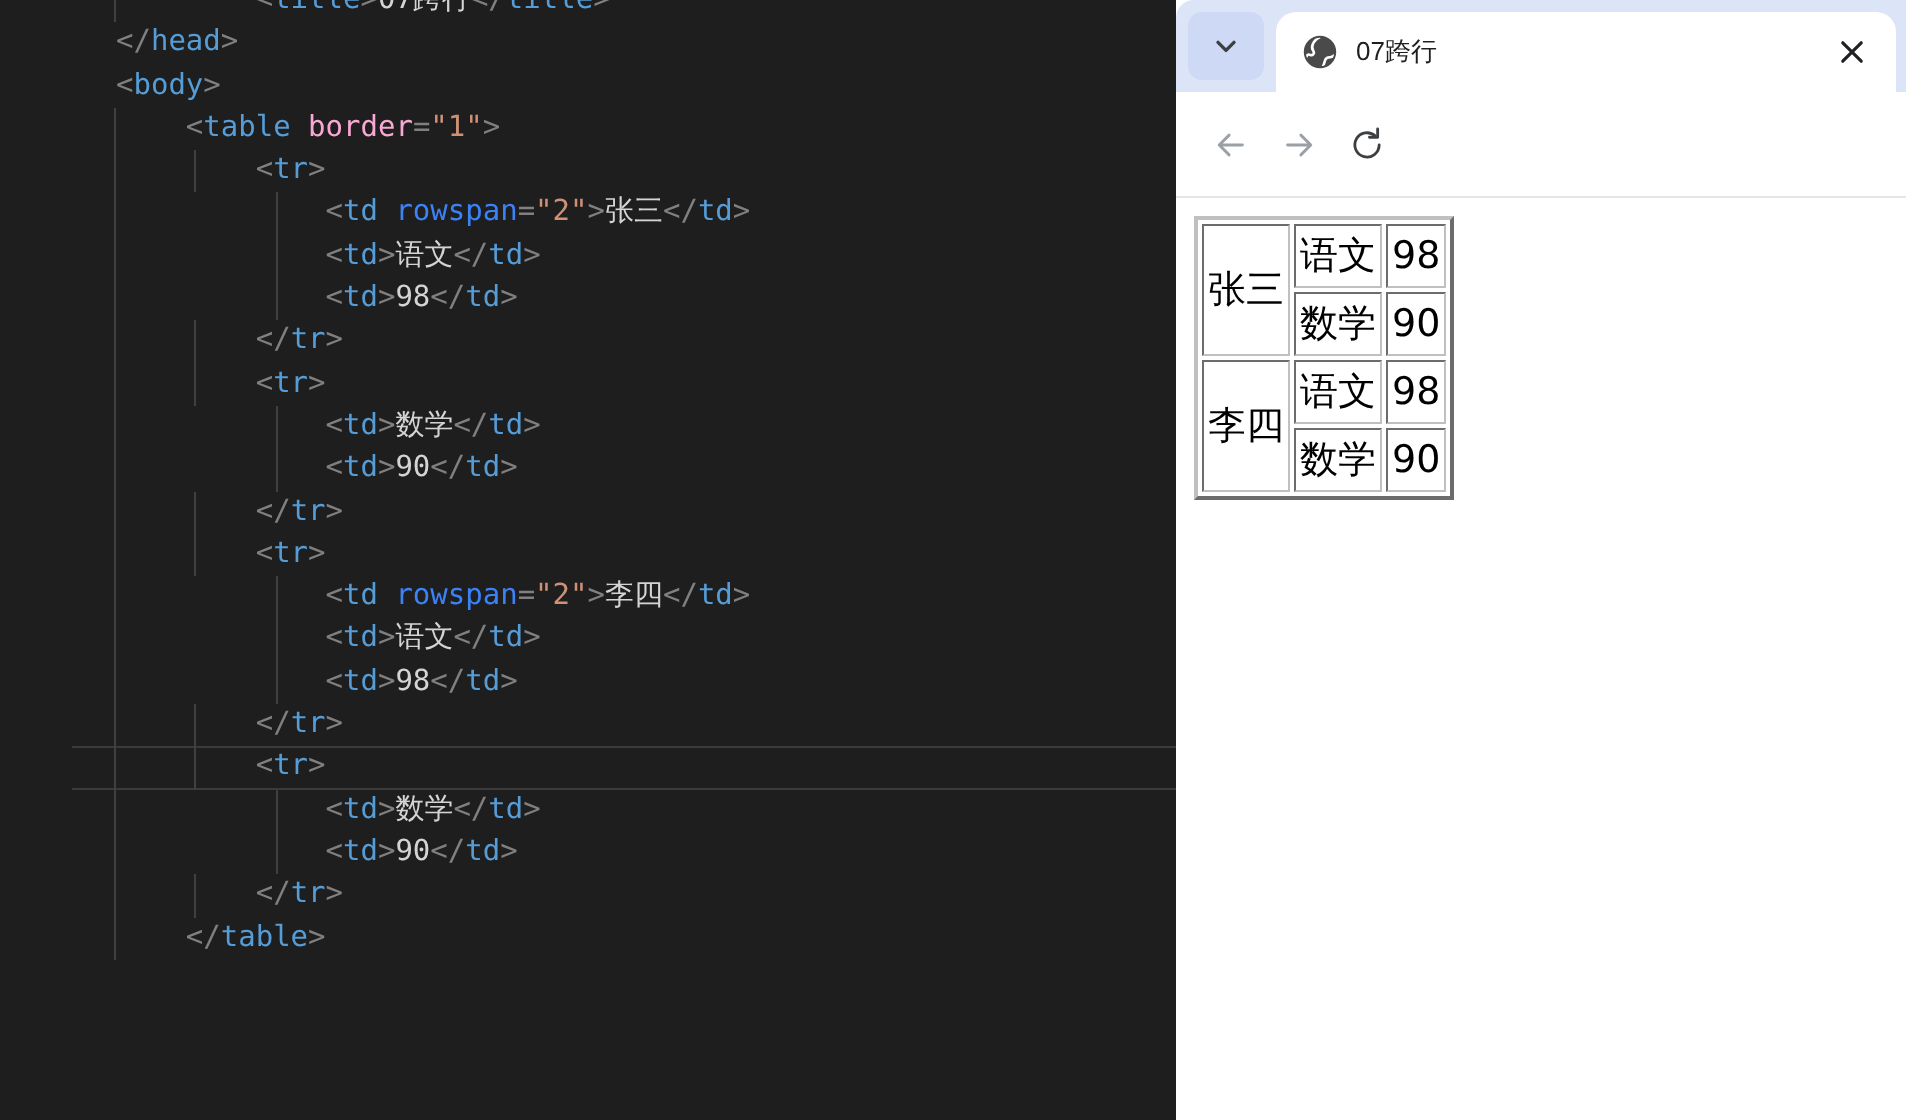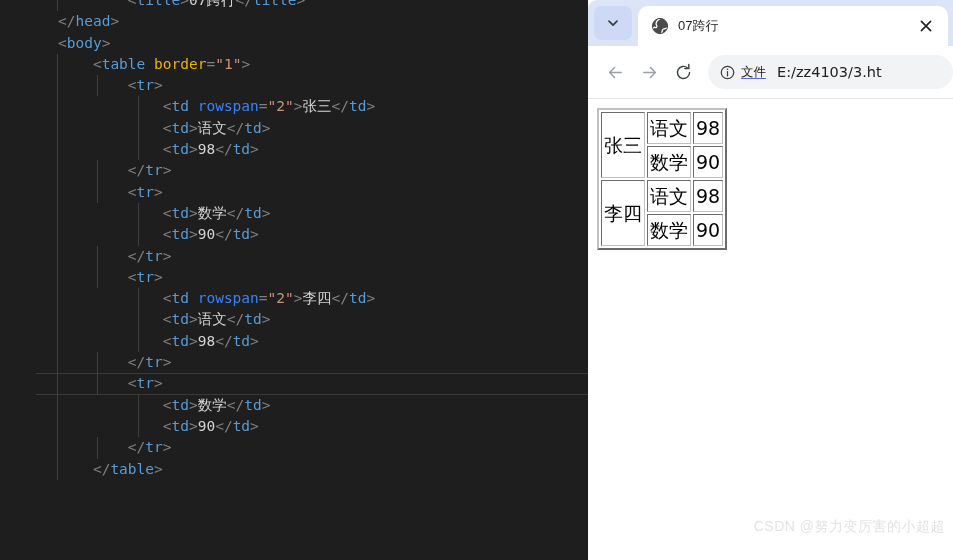--- a/index.html
+++ b/index.html
@@ -41,21 +41,21 @@
     content: ""; position: absolute; top: 0; bottom: 0; width: 1px;
     background: #404040;
   }
   .g2::before { left: 21px; }  .g2::after { left: 61px; }
   .g3::before { left: 61px; }  .g3::after { left: 102px; }
   .g3x::before { content:""; position:absolute; left:21px; top:0; bottom:0; width:1px; background:#404040; }
 
   .tag   { color: #569cd6; }
   .punct { color: #808080; }
   .attr  { color: #3b82f6; }
-  .attr-r{ color: #eab308; }
+  .attr-r{ color: #f9a8d4; }
   .str   { color: #ce9178; }
   .txt   { color: #d4d4d4; }
 
   
   #browser {
     position: absolute;
     left: 588px; top: 0;
     width: 365px; height: 560px;
     background: #ffffff;
     overflow: hidden;
@@ -214,31 +214,20 @@
       <svg width="19" height="19" viewBox="0 0 20 20" aria-hidden="true">
         <path d="M4 10 H15.5 M11 4.8 L16.2 10 L11 15.2" fill="none" stroke="#9aa0a6" stroke-width="1.5" stroke-linecap="round" stroke-linejoin="round"></path>
       </svg>
     </span>
     <span class="nav-btn">
       <svg width="19" height="19" viewBox="0 0 20 20" aria-hidden="true">
         <path d="M16.4 10 A6.4 6.4 0 1 1 14.3 5.2" fill="none" stroke="#3c4043" stroke-width="1.5" stroke-linecap="round"></path>
         <path d="M15.6 1.6 L15.6 5.9 L11.3 5.9" fill="none" stroke="#3c4043" stroke-width="1.5" stroke-linecap="round" stroke-linejoin="round"></path>
       </svg>
     </span>
-    <div id="omnibox">
-      <span id="site-info-icon">
-        <svg width="17" height="17" viewBox="0 0 18 18" aria-hidden="true">
-          <circle cx="9" cy="9" r="6.6" fill="none" stroke="#3c4043" stroke-width="1.3"></circle>
-          <circle cx="9" cy="5.6" r="0.85" fill="#3c4043"></circle>
-          <path d="M9 8 V12.6" stroke="#3c4043" stroke-width="1.3" stroke-linecap="round"></path>
-        </svg>
-      </span>
-      <span id="site-label">文件</span>
-      <span id="omnibox-url">E:/zz4103/3.ht</span>
-    </div>
   </div>
 
   <div id="viewport">
     <table class="page-table">
       <tbody>
         <tr>
           <td rowspan="2">张三</td>
           <td>语文</td>
           <td>98</td>
         </tr>
@@ -250,17 +239,16 @@
           <td rowspan="2">李四</td>
           <td>语文</td>
           <td>98</td>
         </tr>
         <tr>
           <td>数学</td>
           <td>90</td>
         </tr>
       </tbody>
     </table>
-    <div id="watermark">CSDN @努力变厉害的小超超</div>
   </div>
 
   <div id="bottom-edge"></div>
 </div>
 
 </body></html>

